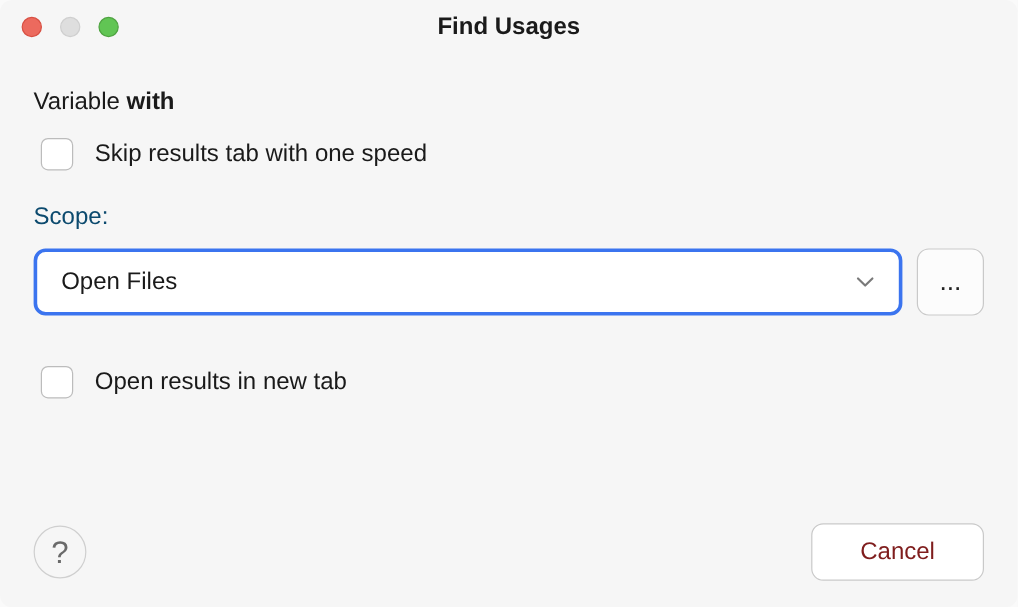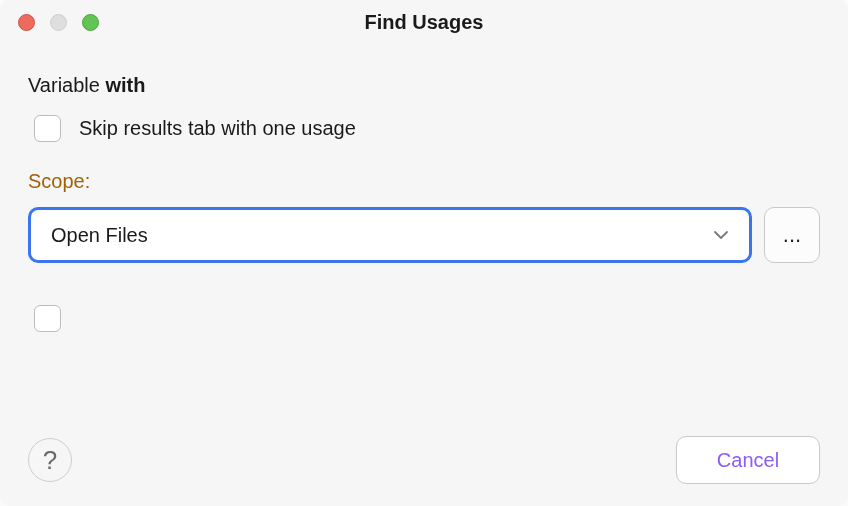--- a/index.html
+++ b/index.html
@@ -74,21 +74,21 @@
       background: #fff;
       margin-left: 6px;
       flex-shrink: 0;
     }
     .checkbox-label {
       font-size: 20px;
       color: #1a1a1a;
     }
     .scope-label {
       font-size: 20px;
-      color: #a16207;
+      color: #0c4a6e;
       margin-top: 24px;
       margin-bottom: 14px;
     }
     .scope-row {
       display: flex;
       gap: 12px;
       align-items: stretch;
       margin-bottom: 42px;
     }
     .scope-select {
@@ -154,21 +154,21 @@
       border-radius: 10px;
       font-size: 20px;
       display: flex;
       align-items: center;
       justify-content: center;
       padding: 0 24px;
     }
     .btn-cancel {
       background: #fff;
       border: 1.5px solid #c9c9c9;
-      color: #8b5cf6;
+      color: #7f1d1d;
     }
     .btn-primary {
       background: #3b74ef;
       border: 1.5px solid #3b74ef;
       color: #fff;
     }
   </style>
 </head>
 <body>
 
@@ -182,39 +182,40 @@
     <div class="title">Find Usages</div>
   </div>
 
   <div class="content">
     <div class="variable-line">
       <span>Variable </span><span class="varname">with</span>
     </div>
 
     <div class="checkbox-row">
       <div class="checkbox"></div>
-      <div class="checkbox-label">Skip results tab with one usage</div>
+      <div class="checkbox-label">Skip results tab with one speed</div>
     </div>
 
     <div class="scope-label">Scope:</div>
 
     <div class="scope-row">
       <div class="scope-select">
         <span class="scope-value">Open Files</span>
         <svg class="chevron" viewBox="0 0 16 16">
           <path d="M2 5 L8 11 L14 5" fill="none" stroke="#7a7a7a" stroke-width="1.8" stroke-linecap="round" stroke-linejoin="round"></path>
         </svg>
       </div>
       <div class="ellipsis-btn">
         <span>...</span>
       </div>
     </div>
 
     <div class="checkbox-row">
       <div class="checkbox"></div>
+      <div class="checkbox-label">Open results in new tab</div>
     </div>
   </div>
 
   <div class="footer">
     <div class="help-btn">
       <span>?</span>
     </div>
     <div class="footer-buttons">
       <div class="btn btn-cancel">
         <span>Cancel</span>

